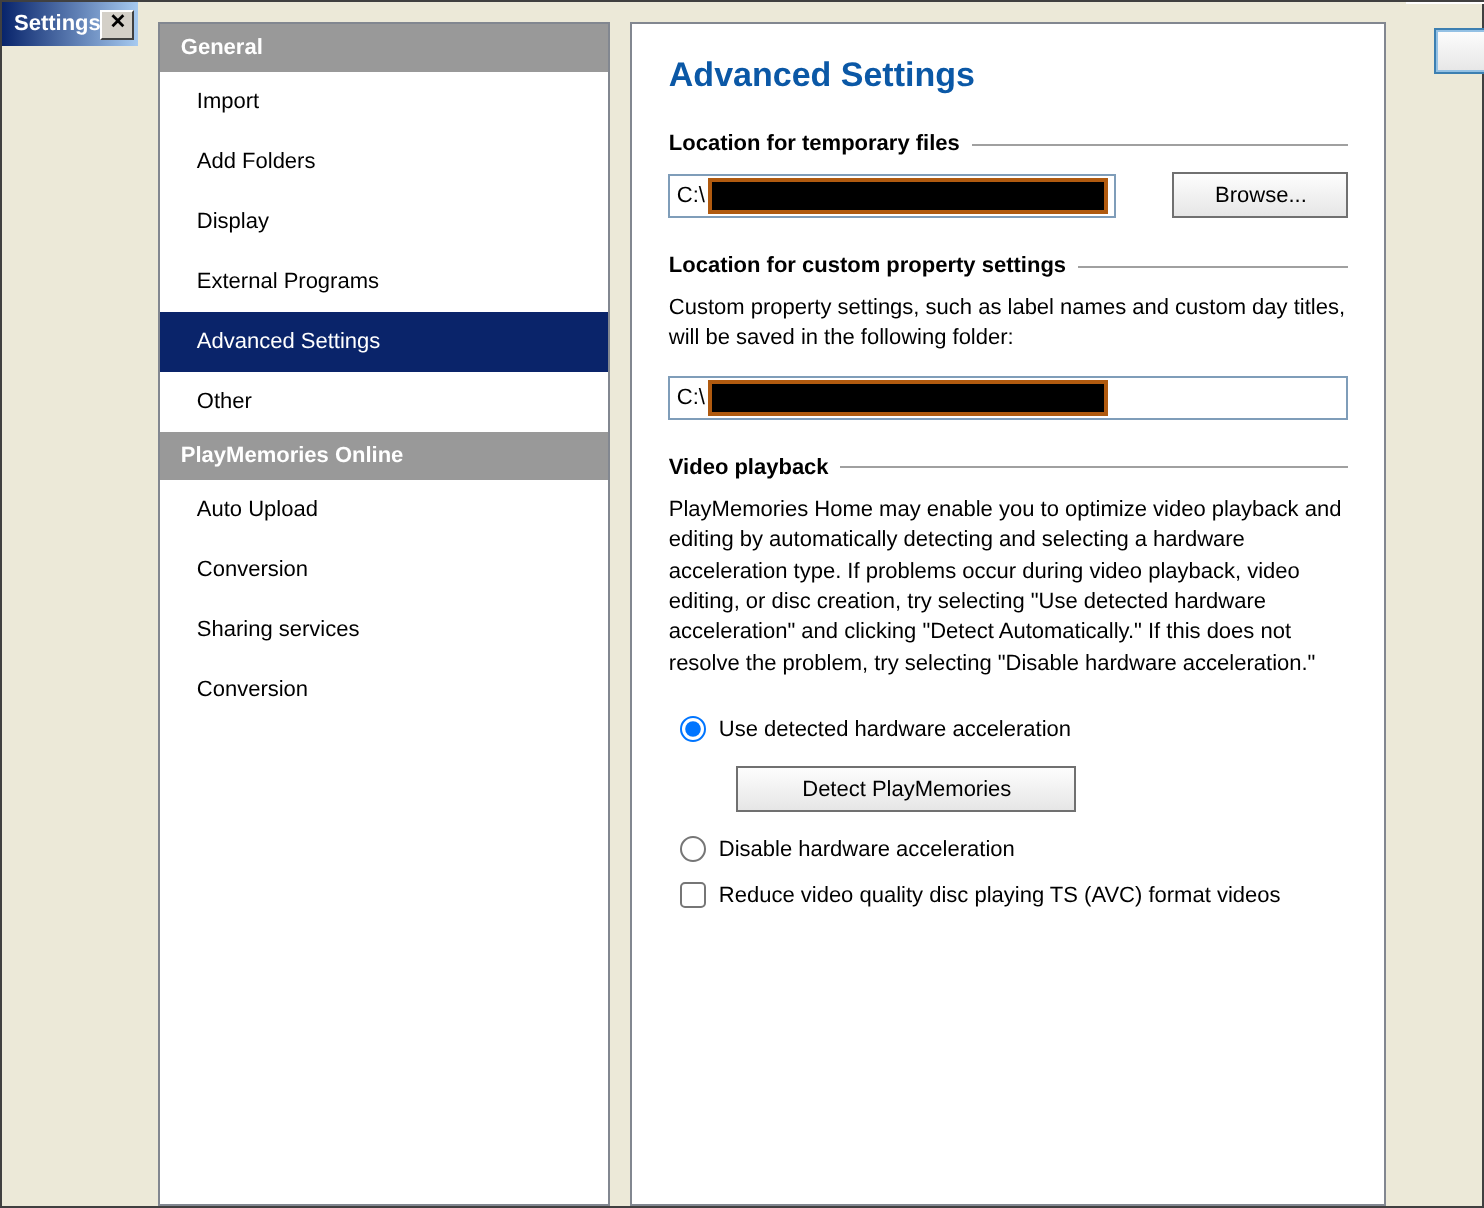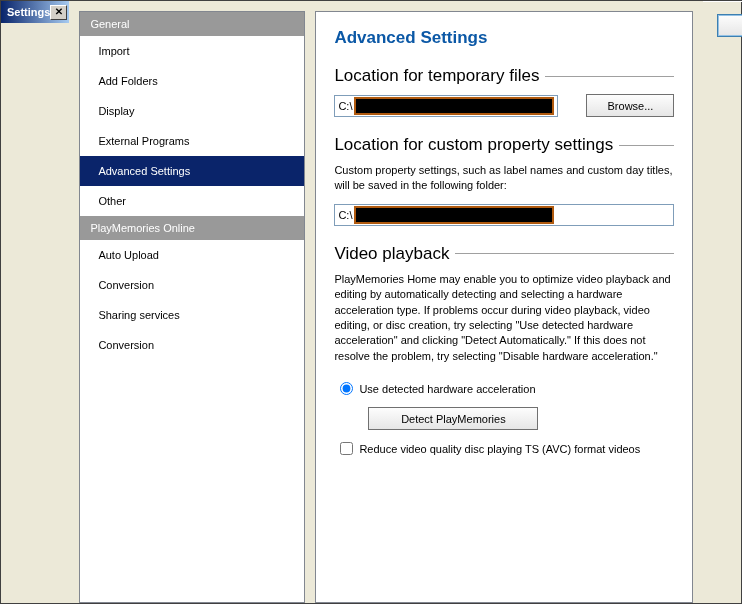--- a/index.html
+++ b/index.html
@@ -55,20 +55,21 @@
   width: 226px;
   border: 1px solid #828790;
   background: #fff;
   overflow: hidden;
 }
 .side-header {
   background: #999999;
   color: #fff;
   padding: 6px 10px;
   font-size: 11px;
+  font-weight: bold;
 }
 .side-item {
   padding: 9px 10px 9px 18px;
   color: #000;
   cursor: pointer;
   font-size: 11px;
 }
 .side-item.selected {
   background: #0a246a;
   color: #fff;
@@ -85,22 +86,22 @@
   font-size: 17px;
   font-weight: bold;
   margin-bottom: 18px;
 }
 .section {
   margin-bottom: 18px;
 }
 .section-header {
   display: flex;
   align-items: center;
-  font-weight: normal;
-  font-size: 17px;
+  font-weight: bold;
+  font-size: 11px;
   margin-bottom: 8px;
 }
 .section-title { white-space: nowrap; }
 .section-line {
   flex: 1;
   height: 1px;
   background: #a0a0a0;
   margin-left: 6px;
 }
 .desc {
@@ -257,20 +258,24 @@
           <div class="section-line"></div>
         </div>
         <div class="desc">PlayMemories Home may enable you to optimize video playback and editing by automatically detecting and selecting a hardware acceleration type. If problems occur during video playback, video editing, or disc creation, try selecting "Use detected hardware acceleration" and clicking "Detect Automatically." If this does not resolve the problem, try selecting "Disable hardware acceleration."</div>
 
         <div class="controls">
           <label class="radio-row">
             <input type="radio" name="hwaccel" checked="" style="">
             <span>Use detected hardware acceleration</span>
           </label>
           <button class="detect-btn">Detect PlayMemories</button>
+          <label class="radio-row">
+            <input type="radio" name="hwaccel" style="">
+            <span>Disable hardware acceleration</span>
+          </label>
           <label class="check-row">
             <input type="checkbox" style="">
             <span>Reduce video quality disc playing TS (AVC) format videos</span>
           </label>
         </div>
       </div>
     </div>
   </div>
 
   <div class="footer">

